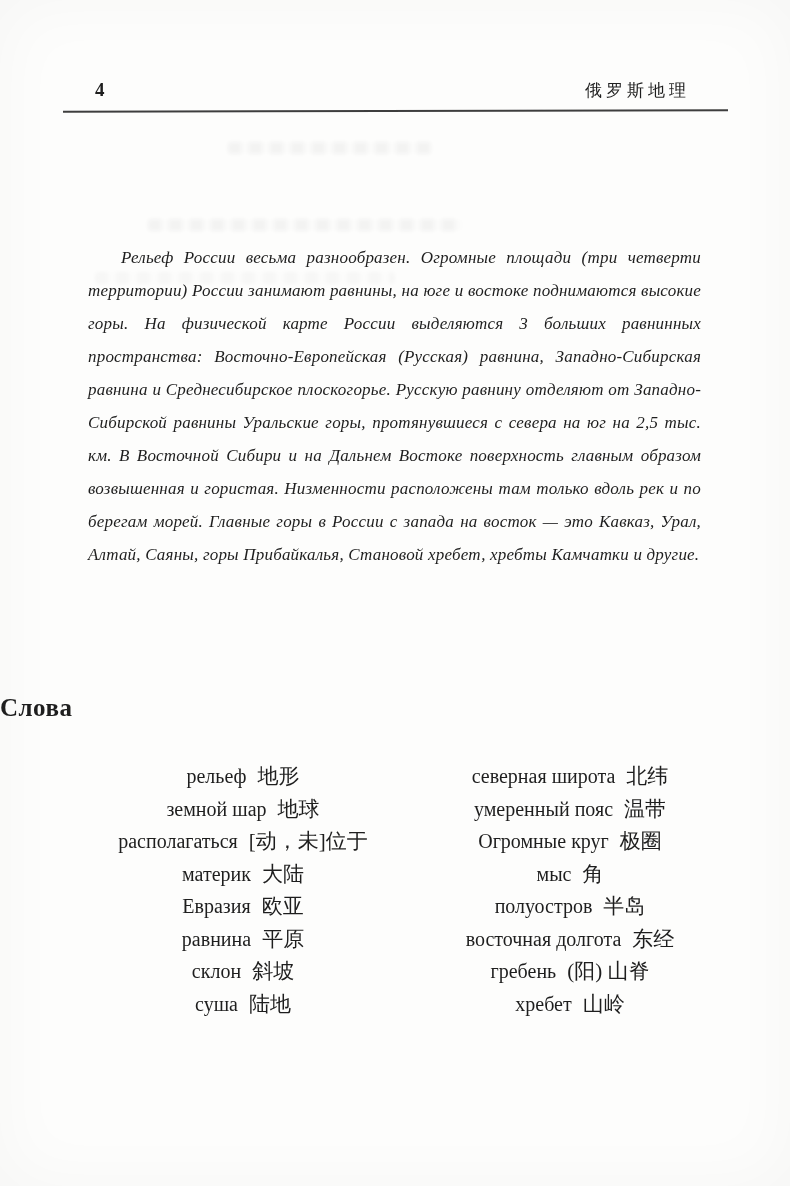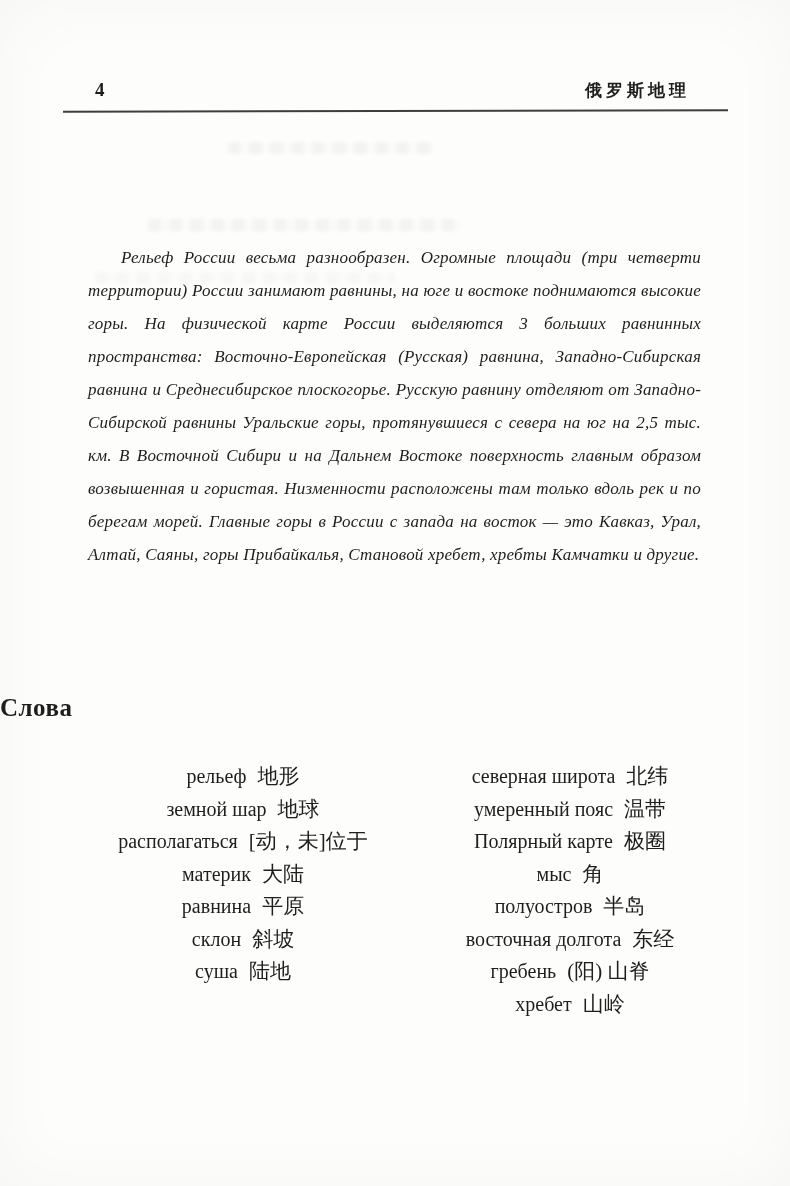--- a/index.html
+++ b/index.html
@@ -27,21 +27,21 @@
     display: flex;
     justify-content: space-between;
     align-items: baseline;
   }
   .page-number {
     font-size: 19px;
     font-weight: bold;
   }
   .header-title {
     font-size: 17px;
-    font-weight: bold;
+    font-weight: normal;
     letter-spacing: 4px;
   }
   .head-rule {
     position: absolute;
     top: 110px;
     left: 63px;
     width: 665px;
     height: 2px;
     margin: 0;
     border: 0;
@@ -154,20 +154,24 @@
     </li>
     <li>
       <span class="ru">располагаться</span>
       <span class="zh">[动，未]位于</span>
     </li>
     <li>
       <span class="ru">материк</span>
       <span class="zh">大陆</span>
     </li>
     <li>
+      <span class="ru">Евразия</span>
+      <span class="zh">欧亚</span>
+    </li>
+    <li>
       <span class="ru">равнина</span>
       <span class="zh">平原</span>
     </li>
     <li>
       <span class="ru">склон</span>
       <span class="zh">斜坡</span>
     </li>
     <li>
       <span class="ru">суша</span>
       <span class="zh">陆地</span>
@@ -177,21 +181,21 @@
   <ul class="vocab-col right">
     <li>
       <span class="ru">северная широта</span>
       <span class="zh">北纬</span>
     </li>
     <li>
       <span class="ru">умеренный пояс</span>
       <span class="zh">温带</span>
     </li>
     <li>
-      <span class="ru">Полярный карте</span>
+      <span class="ru">Огромные круг</span>
       <span class="zh">极圈</span>
     </li>
     <li>
       <span class="ru">мыс</span>
       <span class="zh">角</span>
     </li>
     <li>
       <span class="ru">полуостров</span>
       <span class="zh">半岛</span>
     </li>

